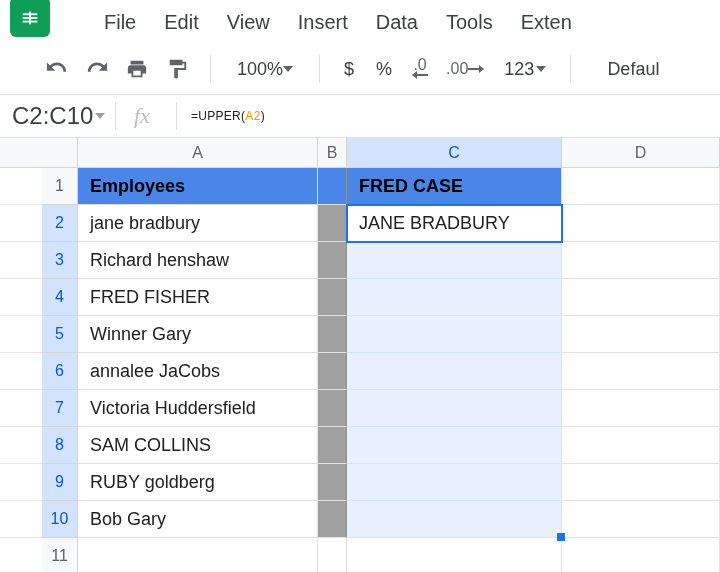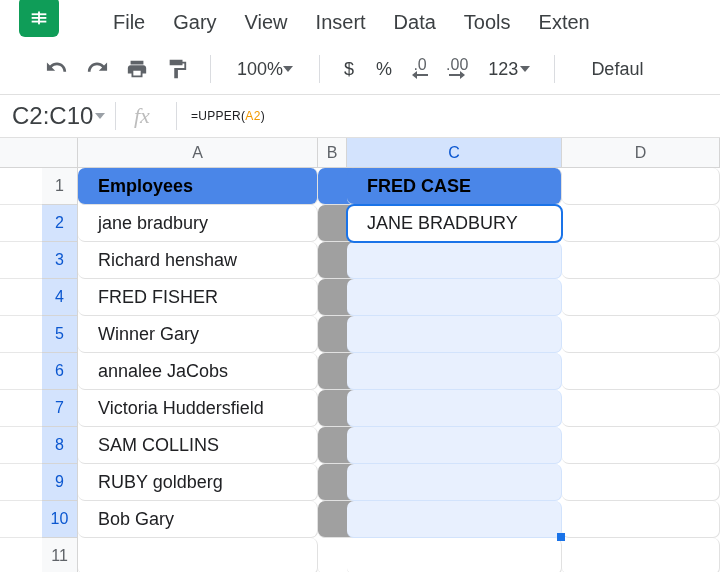--- a/index.html
+++ b/index.html
@@ -10,21 +10,21 @@
     color: #1f1f1f;
     background: #fff;
     width: 720px;
     overflow: hidden;
   }
   
   .menubar {
     display: flex;
     align-items: center;
     height: 44px;
-    padding-left: 19px;
+    padding-left: 10px;
     gap: 0;
   }
   .sheets-logo {
     width: 40px; height: 40px;
     background: #0f9d58;
     border-radius: 6px;
     display: flex; align-items:center; justify-content:center;
     margin-right: 40px;
     margin-top: -10px;
   }
@@ -146,25 +146,24 @@
     display:flex; align-items:center; justify-content:center;
     font-size:16px; color:#5f6368;
   }
   .row-head.sel { background:#d3e3fd; color:#0b57d0; }
 
   .cell {
     border-right:1px solid #e1e1e1;
     border-bottom:1px solid #e1e1e1;
     height:37px;
     display:flex; align-items:center;
-    padding: 0 20px;
+    padding: 0 12px;
     background:#fff;
     color:#202124;
     white-space:nowrap;
-    border-radius:7px;
   }
   .hdr-cell {
     background:#4a86e8;
     color:#000;
     font-weight:700;
   }
   .col-b { background:#a0a0a0; border-right-color:#8f8f8f; }
   .col-b.row1 { background:#4a86e8; }
 
   .sel-range { background:#e8f0fe; border-right-color:#d2e3fc; border-bottom-color:#d2e3fc; }
@@ -193,21 +192,21 @@
     <svg viewBox="0 0 24 24">
       <rect x="3" y="2" width="18" height="20" rx="2" fill="#fff" opacity="0"></rect>
       <rect x="4" y="8" width="16" height="2" fill="#fff"></rect>
       <rect x="4" y="12" width="16" height="2" fill="#fff"></rect>
       <rect x="4" y="16" width="16" height="2" fill="#fff"></rect>
       <rect x="11" y="6" width="2" height="14" fill="#fff"></rect>
     </svg>
   </div>
   <div class="menu-items">
     <div class="menu-item">File</div>
-    <div class="menu-item">Gary</div>
+    <div class="menu-item">Edit</div>
     <div class="menu-item">View</div>
     <div class="menu-item">Insert</div>
     <div class="menu-item">Data</div>
     <div class="menu-item">Tools</div>
     <div class="menu-item">Exten</div>
   </div>
 </div>
 
 <div class="toolbar">
   <div class="tb-btn">
@@ -237,21 +236,21 @@
   </div>
   <div class="tb-sep"></div>
   <div class="tb-text">$</div>
   <div class="tb-text">%</div>
   <div class="tb-btn" style="width:auto;padding:0 6px;flex-direction:column;line-height:12px">
     <span style="font-size:16px">.0</span>
     <svg width="16" height="8" viewBox="0 0 16 8">
         <path d="M0 4l5-4v3h11v2H5v3z" fill="#5f6368"></path>
       </svg>
   </div>
-  <div class="tb-btn" style="width:auto;padding:0 6px;flex-direction:column;line-height:12px">
+  <div class="tb-btn" style="width:auto;padding:0 6px;flex-direction:row;line-height:12px">
     <span style="font-size:16px">.00</span>
     <svg width="16" height="8" viewBox="0 0 16 8">
         <path d="M16 4l-5 4V5H0V3h11V0z" fill="#5f6368"></path>
       </svg>
   </div>
   <div class="tb-text tb-123">
     <span>123</span>
     <span class="caret"></span>
   </div>
   <div class="tb-sep"></div>

